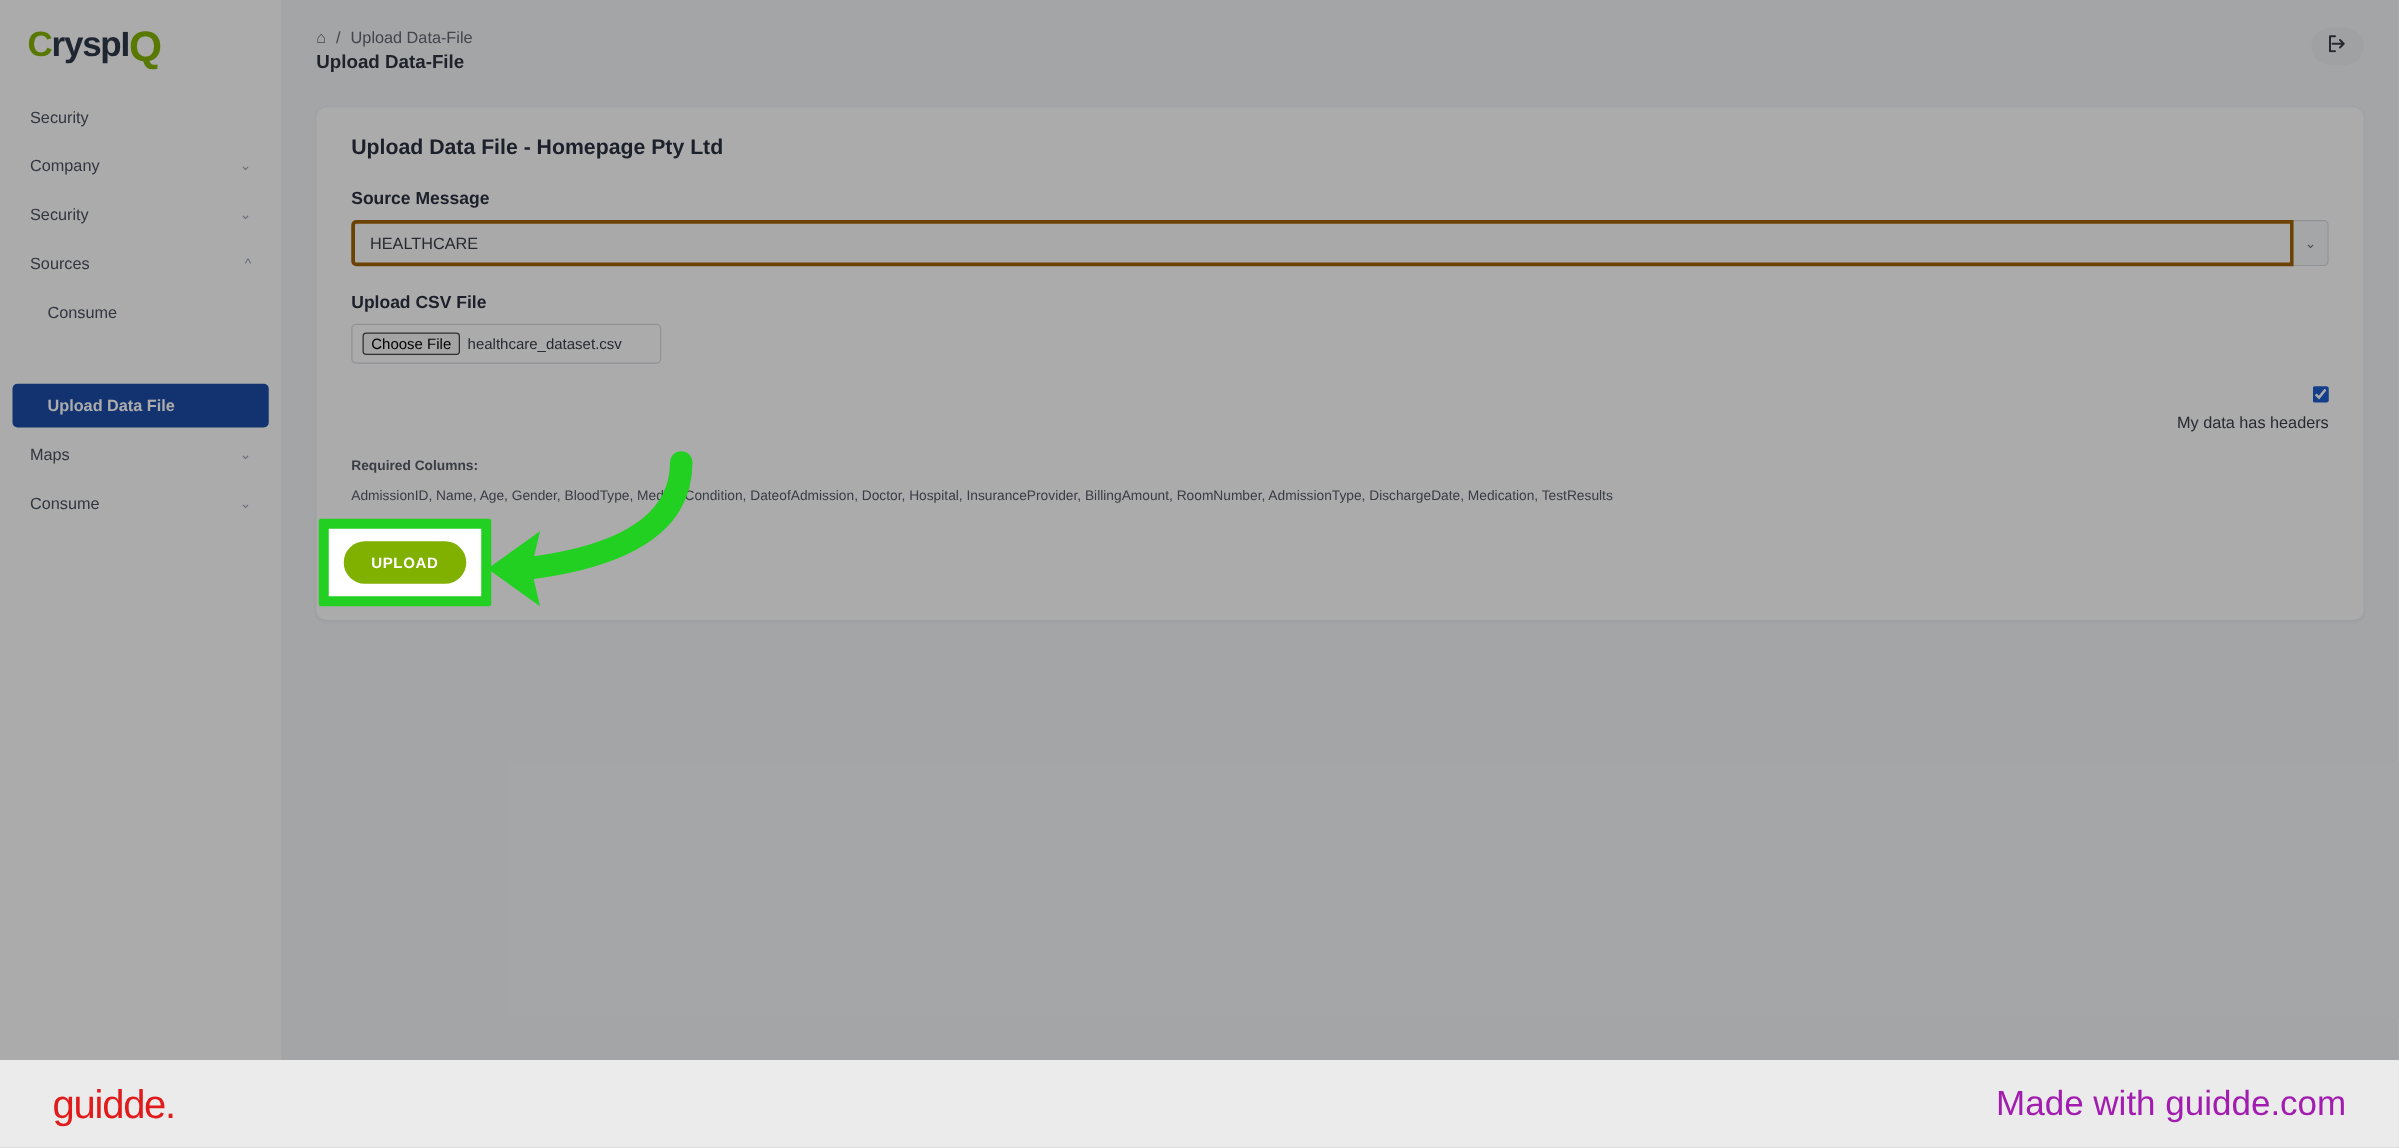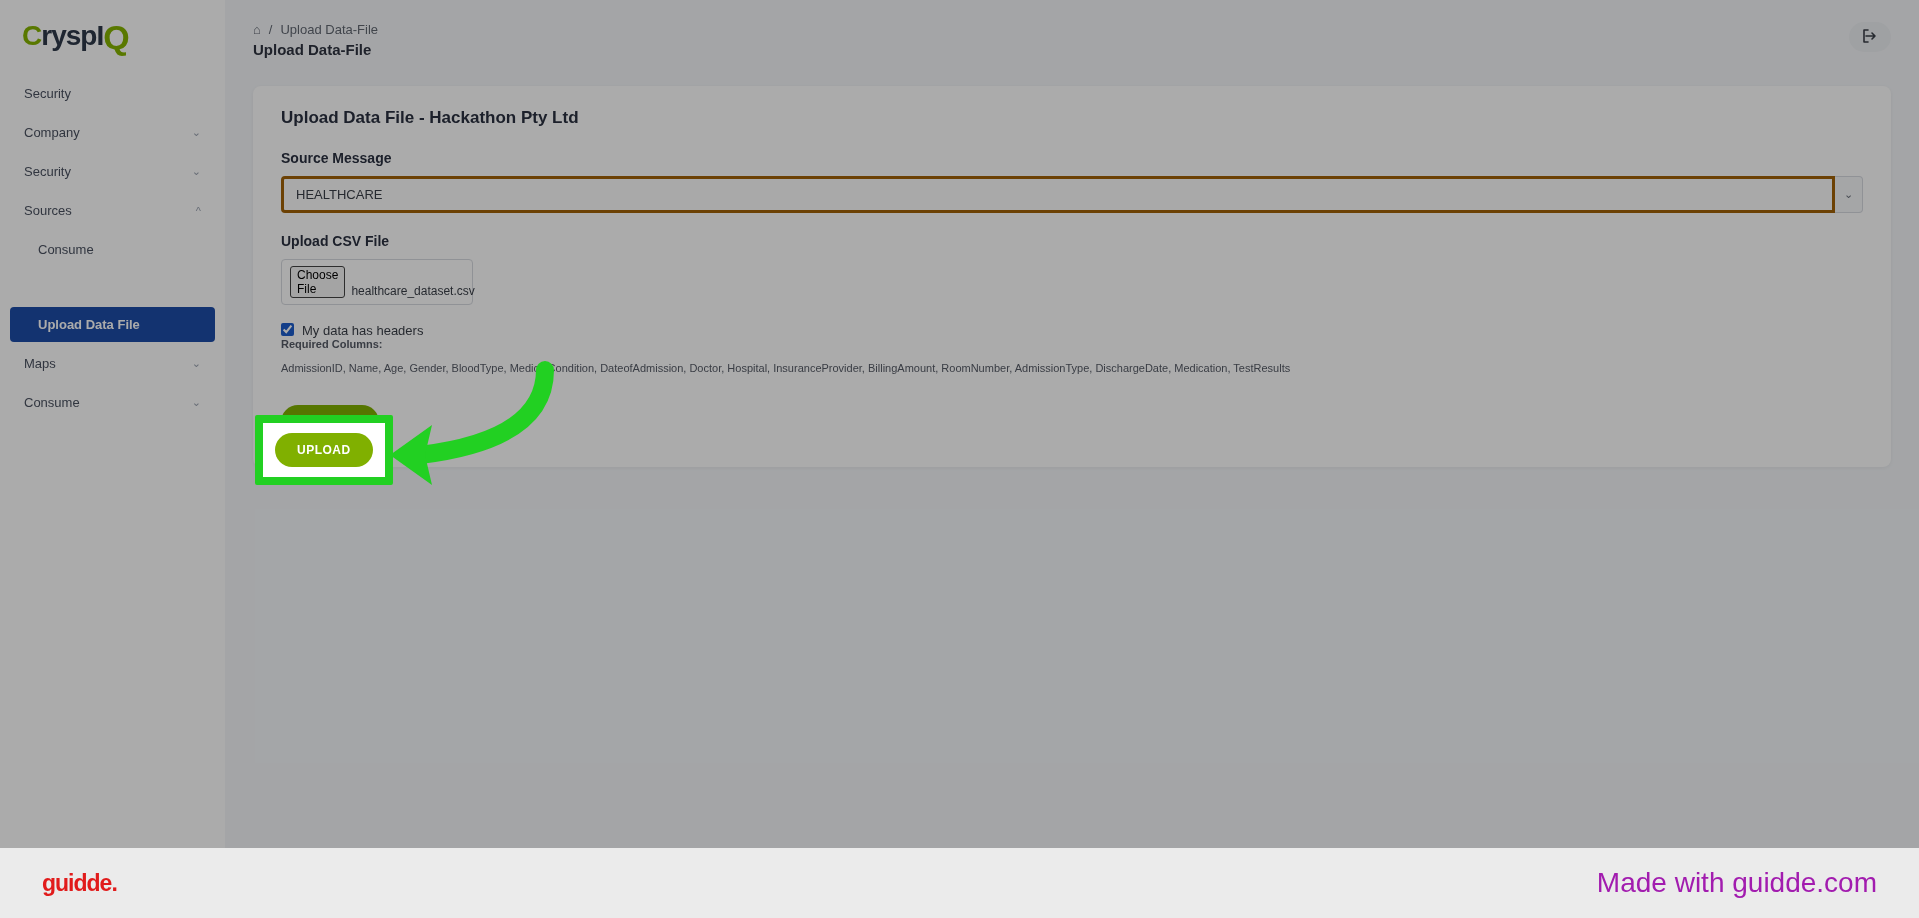--- a/index.html
+++ b/index.html
@@ -163,43 +163,45 @@
     justify-content: center;
     background: #f7f8f9;
     color: #6a707b;
     font-size: 11px;
   }
 
   .file-wrap {
     border: 1px solid #d7dae0;
     border-radius: 4px;
     padding: 6px 8px;
-    width: 192px;
-    display: flex;
-    align-items: flex-end;
+    width: 248px;
+    display: flex;
+    align-items: center;
     gap: 6px;
     margin-bottom: 18px;
     font-size: 13px;
   }
   .choose-btn {
     border: 1px solid #444;
     border-radius: 3px;
     background: #f5f5f5;
     padding: 1px 6px;
     font-size: 12px;
     cursor: pointer;
   }
   .file-name { color: #3a3f48; font-size: 12px; }
 
   .check-row {
     display: flex;
-    align-items: flex-start;
+    align-items: flex-end;
     gap: 8px;
     font-size: 13px;
     color: #3a3f48;
+    margin-bottom: 22px;
+    flex-direction: column;
   }
   .check-row input { accent-color: #1d5dcc; }
 
   .req-label {
     font-size: 11px;
     font-weight: 700;
     color: #565b66;
     margin-bottom: 10px;
   }
   .req-cols {
@@ -261,22 +263,22 @@
   .footer-bar {
     height: 70px;
     background: #ebebeb;
     display: flex;
     align-items: center;
     justify-content: space-between;
     padding: 0 42px;
     z-index: 70;
   }
   .guidde-logo {
-    font-size: 23px;
-    font-weight: 700;
+    font-size: 32px;
+    font-weight: 400;
     color: #e11b1b;
     letter-spacing: -1px;
   }
   .guidde-logo .dot { color: #e11b1b; }
   .footer-text {
     font-size: 28px;
     color: #a21caf;
     font-weight: 400;
   }
 </style>
@@ -342,21 +344,21 @@
         <div class="logout-btn">
           <span>
             <svg width="16" height="14" viewBox="0 0 16 14">
                 <path d="M6 1H2v12h4M10 4l3 3-3 3M4 7h9" stroke="#3a3f48" stroke-width="1.6" fill="none" stroke-linecap="round" stroke-linejoin="round"></path>
               </svg>
           </span>
         </div>
       </div>
 
       <div class="card">
-        <div class="card-title">Upload Data File - Hackathon Pty Ltd</div>
+        <div class="card-title">Upload Data File - Homepage Pty Ltd</div>
 
         <div class="form-label">Source Message</div>
         <div class="select-row">
           <div class="select-box">HEALTHCARE</div>
           <div class="select-caret">⌄</div>
         </div>
 
         <div class="form-label">Upload CSV File</div>
         <div class="file-wrap">
           <span class="choose-btn">Choose File</span>

